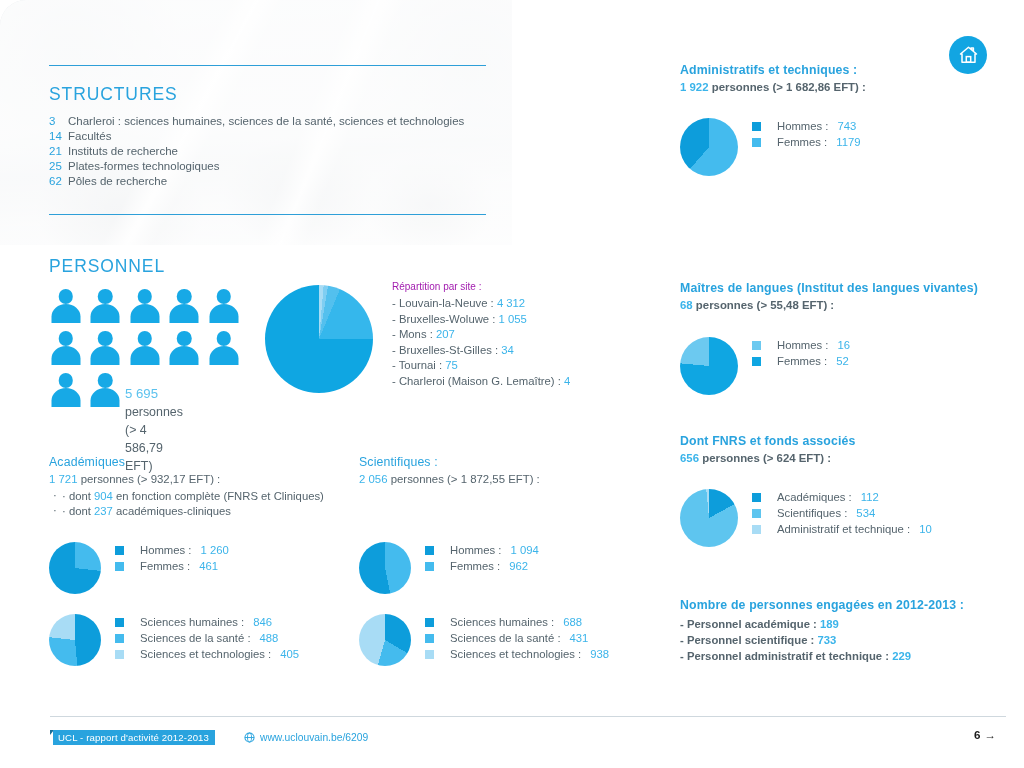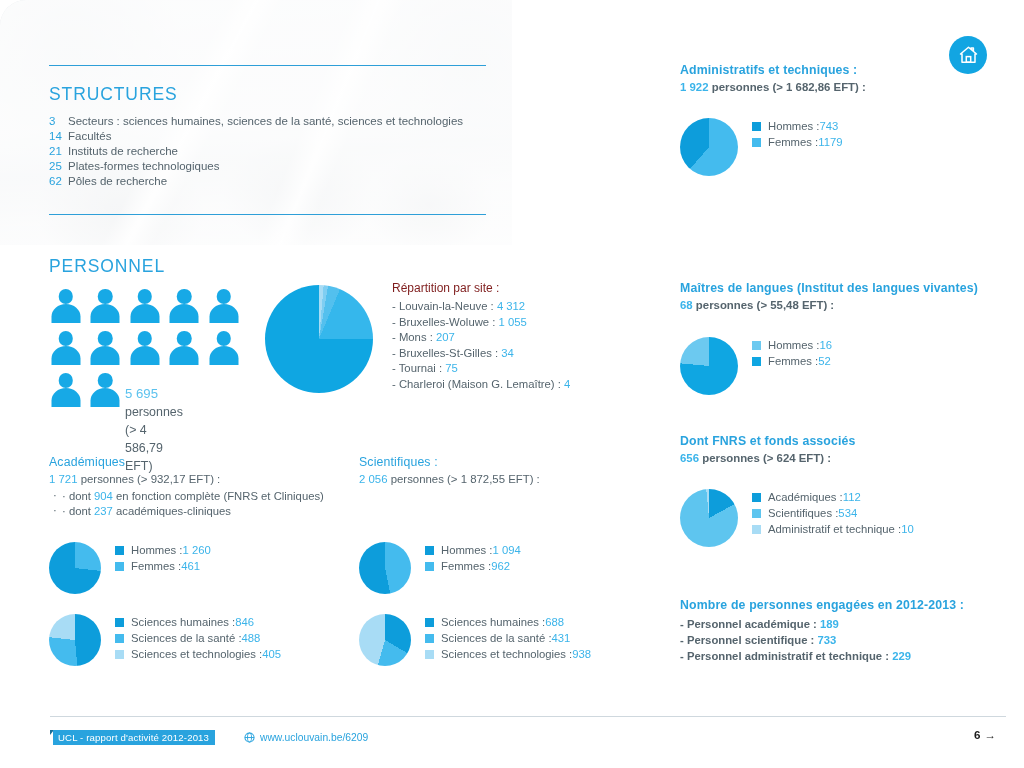--- a/index.html
+++ b/index.html
@@ -89,31 +89,31 @@
     width: 29px; height: 19px; background: #17a9e6;
     border-top-left-radius: 15px 13px; border-top-right-radius: 15px 13px;
   }
   .people-caption {
     position: absolute; left: 76px; top: 128px; font-size: 12.4px; color: #55646d;
     line-height: 1.45;
   }
   .people-caption .big-num { color: #5cc2ee; font-size: 13.2px; }
 
   .site-block { position: absolute; left: 392px; top: 281px; }
-  .site-title { font-size: 12px; color: #7f1d1d; }
+  .site-title { font-size: 10px; color: #a21caf; }
   .site-list { margin-top: 5px; }
   .site-row { font-size: 11.3px; color: #55646d; margin-bottom: 3.5px; white-space: nowrap; }
 
   
   .pie { border-radius: 50%; position: relative; flex: none; }
   .pie-blk { position: absolute; display: flex; align-items: flex-start; }
   .legend { margin-left: 14px; padding-top: 2px; }
   .lg-row {
     display: flex; align-items: center; margin-bottom: 4px;
-    font-size: 11.3px; color: #55646d; white-space: nowrap;
+    font-size: 11.3px; color: #55646d; white-space: nowrap; gap: 9px;
   }
   .sw { width: 9px; height: 9px; margin-right: 7px; flex: none; }
 
   
   .col-acad { position: absolute; left: 49px; top: 455px; }
   .col-sci  { position: absolute; left: 359px; top: 455px; }
   .bullets { margin-top: 5px; }
   .bullet { font-size: 11.3px; color: #55646d; margin-bottom: 3px; padding-left: 13px; position: relative; white-space: nowrap; }
   .bullet::before { content: "·"; position: absolute; left: 4px; top: -1px; color: #55646d; }
   .rsec { position: absolute; left: 0; width: 330px; font-weight: bold; }
@@ -159,21 +159,21 @@
   <div class="hero">
     <div class="hero-photo"></div>
     <div class="hero-veil"></div>
     <div class="hero-inner">
       <div class="hero-rule top"></div>
       <div class="hero-rule bottom"></div>
       <div class="hero-title sec-title big">STRUCTURES</div>
       <div class="struct-list">
         <div class="struct-row">
           <span class="struct-num">3</span>
-          <span class="struct-lbl">Secteurs : sciences humaines, sciences de la santé, sciences et technologies</span>
+          <span class="struct-lbl">Charleroi : sciences humaines, sciences de la santé, sciences et technologies</span>
         </div>
         <div class="struct-row">
           <span class="struct-num">14</span>
           <span class="struct-lbl">Facultés</span>
         </div>
         <div class="struct-row">
           <span class="struct-num">21</span>
           <span class="struct-lbl">Instituts de recherche</span>
         </div>
         <div class="struct-row">

